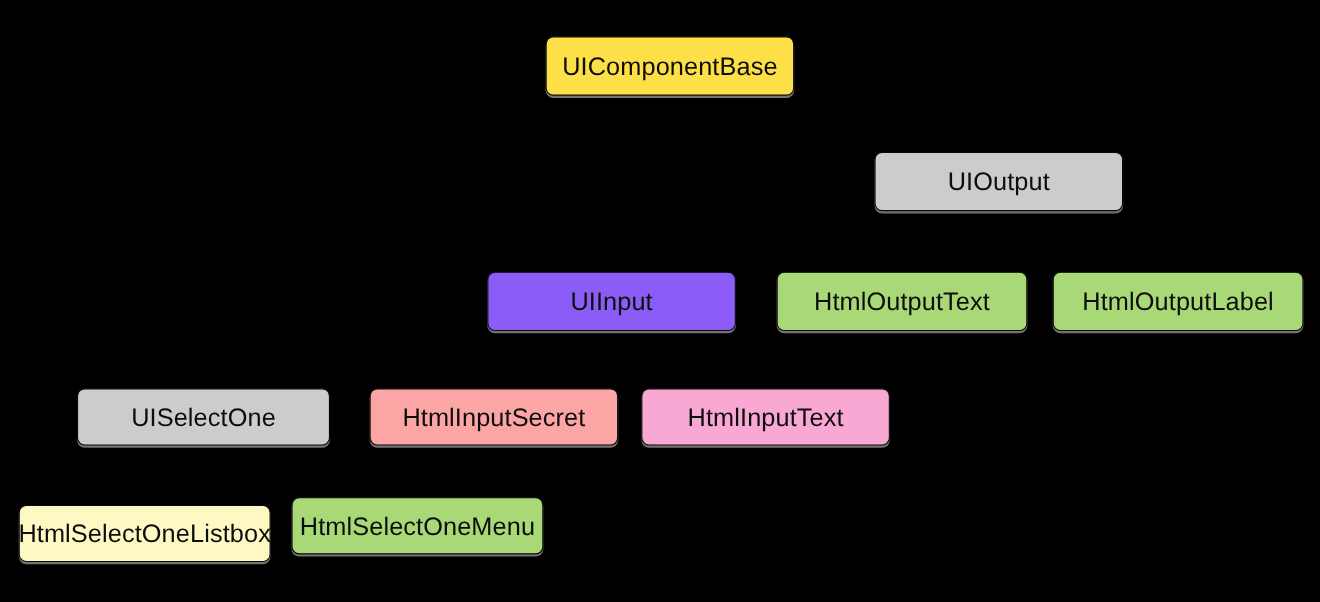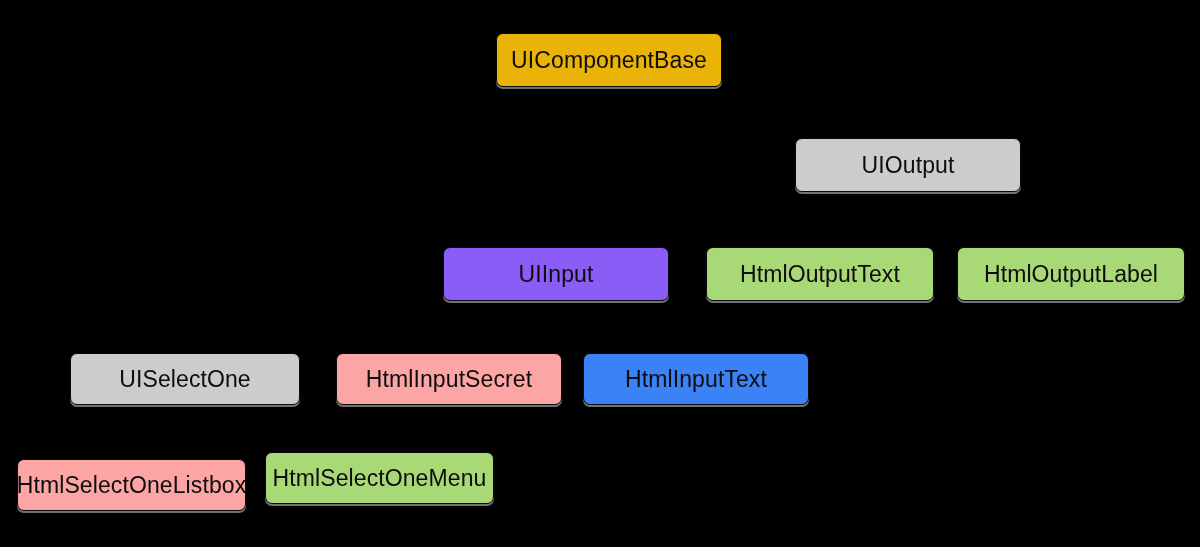--- a/index.html
+++ b/index.html
@@ -77,43 +77,43 @@
     <div class="edge" style="left: 448px; top: 327px; width: 2px; height: 26px;"></div>
     <div class="edge" style="left: 555px; top: 301px; width: 2px; height: 26px;"></div>
     <div class="edge" style="left: 555px; top: 326px; width: 142px; height: 2px;"></div>
     <div class="edge" style="left: 695px; top: 327px; width: 2px; height: 26px;"></div>
     <div class="edge" style="left: 184px; top: 405px; width: 2px; height: 27px;"></div>
     <div class="edge" style="left: 130.5px; top: 431px; width: 55.5px; height: 2px;"></div>
     <div class="edge" style="left: 130.5px; top: 432px; width: 2px; height: 27px;"></div>
     <div class="edge" style="left: 184px; top: 405px; width: 2px; height: 27px;"></div>
     <div class="edge" style="left: 184px; top: 431px; width: 196.5px; height: 2px;"></div>
     <div class="edge" style="left: 378.5px; top: 432px; width: 2px; height: 27px;"></div>
-    <div class="node abstract" style="left: 496px; top: 33px; width: 226px; height: 54px; background: #eab308;">
+    <div class="node abstract" style="left: 496px; top: 33px; width: 226px; height: 54px; background: #fde047;">
       <span class="node-label">UIComponentBase</span>
     </div>
     <div class="node abstract" style="left: 795px; top: 138px; width: 226px; height: 54px; background: rgb(204, 204, 204);">
       <span class="node-label">UIOutput</span>
     </div>
     <div class="node abstract" style="left: 443px; top: 247px; width: 226px; height: 54px; background: #8b5cf6;">
       <span class="node-label">UIInput</span>
     </div>
     <div class="node concrete" style="left: 706px; top: 247px; width: 228px; height: 54px; background: rgb(169, 217, 119);">
       <span class="node-label">HtmlOutputText</span>
     </div>
     <div class="node concrete" style="left: 957px; top: 247px; width: 228px; height: 54px; background: rgb(169, 217, 119);">
       <span class="node-label">HtmlOutputLabel</span>
     </div>
     <div class="node abstract" style="left: 70px; top: 353px; width: 230px; height: 52px; background: rgb(204, 204, 204);">
       <span class="node-label">UISelectOne</span>
     </div>
     <div class="node concrete" style="left: 336px; top: 353px; width: 226px; height: 52px; background: #fca5a5;">
       <span class="node-label">HtmlInputSecret</span>
     </div>
-    <div class="node concrete" style="left: 583px; top: 353px; width: 226px; height: 52px; background: #3b82f6;">
+    <div class="node concrete" style="left: 583px; top: 353px; width: 226px; height: 52px; background: #f9a8d4;">
       <span class="node-label">HtmlInputText</span>
     </div>
-    <div class="node concrete overflow" style="left: 17px; top: 459px; width: 229px; height: 52px; background: #fca5a5;">
+    <div class="node concrete overflow" style="left: 17px; top: 459px; width: 229px; height: 52px; background: #fef9c3;">
       <span class="node-label">HtmlSelectOneListbox</span>
     </div>
     <div class="node concrete overflow" style="left: 265px; top: 452px; width: 229px; height: 52px; background: rgb(169, 217, 119);">
       <span class="node-label">HtmlSelectOneMenu</span>
     </div>
   </div>
 
 </body></html>

